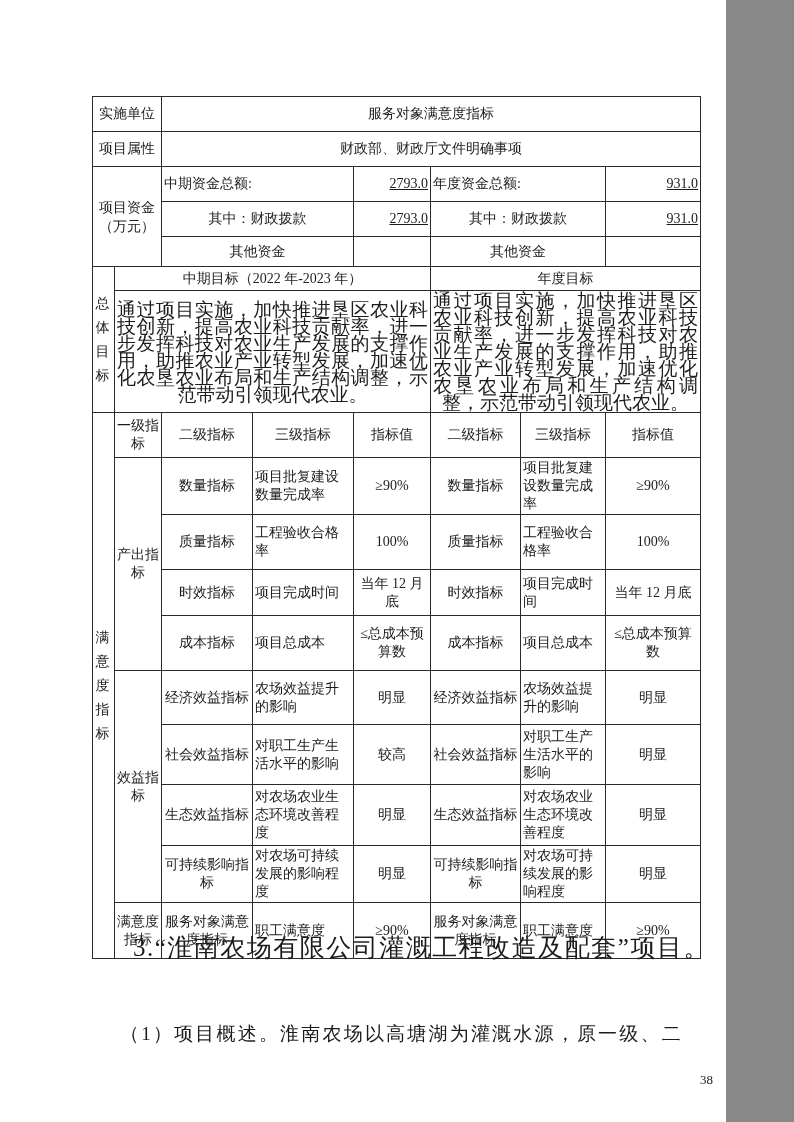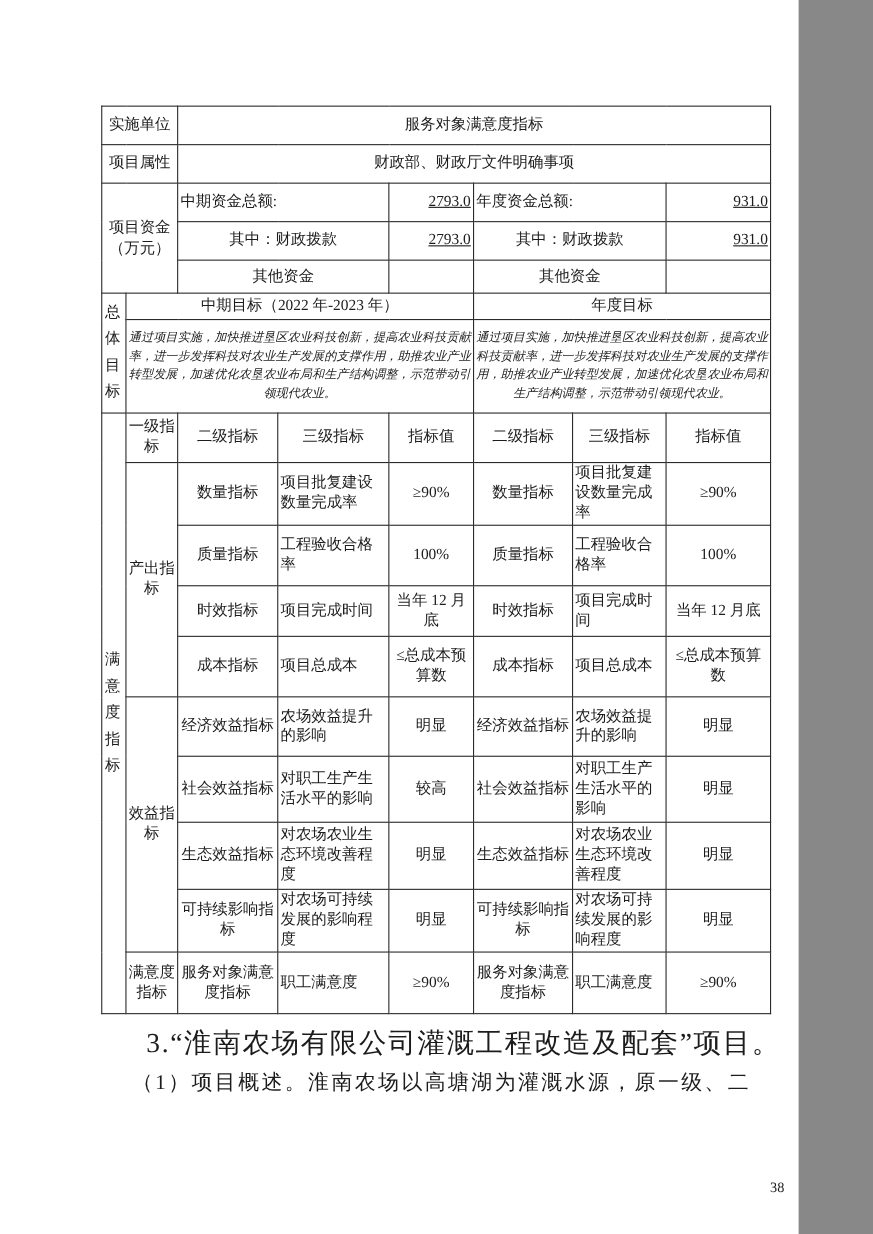--- a/index.html
+++ b/index.html
@@ -28,39 +28,38 @@
   }
   td.c{text-align:center;}
   td.lft{text-align:left;padding-left:3px;margin-top:24px;}
   td.rgt{text-align:right;padding-right:2px;text-decoration:underline;}
   td.t3{text-align:left;padding:1px 2px 1px 4px;}
   td.goal{
     text-align:justify;
     text-align-last:center;
     padding:2px 4px;
     line-height:17px;
-    font-size:11px;
+    font-size:19px;
     vertical-align:top;
-    font-style:italic;
   }
   .vtext{
     width:16px;margin:0 auto;
     line-height:24px;
     text-align:left;
     word-break:break-all;
   }
   .fundlbl div{line-height:19px;}
   .heading{
     position:absolute;left:133px;top:931px;
     font-size:25px;font-weight:normal;
     letter-spacing:1.5px;
     white-space:nowrap;
   }
   .bodytext{
-    position:absolute;left:120px;top:971px;
+    position:absolute;left:120px;top:1021px;
     width:586px;
     font-size:19px;
     letter-spacing:2.2px;
     white-space:nowrap;
   }
   .pagenum{
     position:absolute;left:700px;top:1072px;
     font-size:13px;
   }
 </style>

